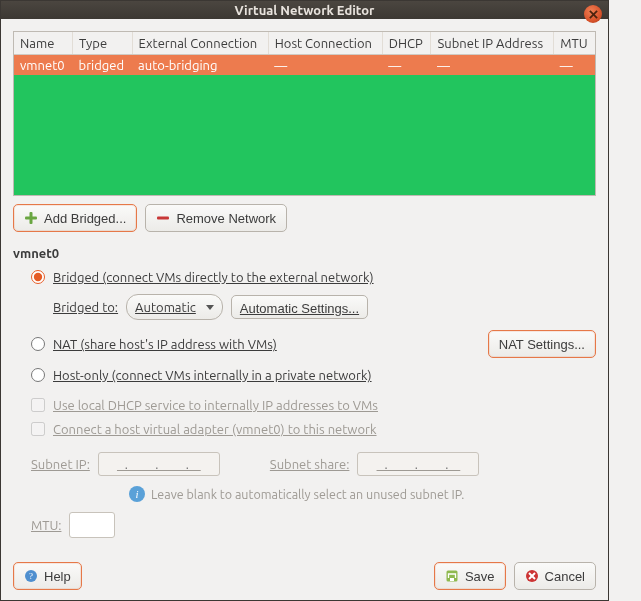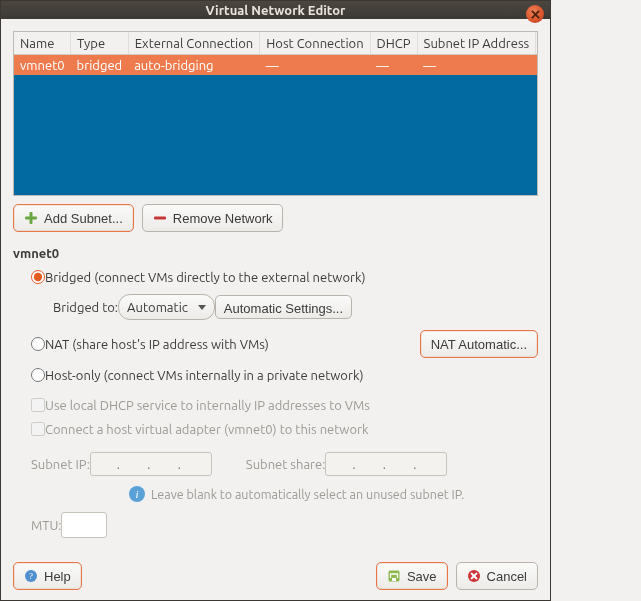--- a/index.html
+++ b/index.html
@@ -1,41 +1,41 @@
 <!DOCTYPE html>
 <html><head>
 <meta charset="utf-8">
 <style>
   * { box-sizing: border-box; }
   html, body { margin:0; padding:0; font-family: "Ubuntu", "DejaVu Sans", sans-serif; font-size:13px; color:#3c3c3c; background:#f2f1f0; }
-  .window { width:551px; height:601px; display:flex; flex-direction:column; border:1px solid #3b3733; }
+  .window { width:609px; height:601px; display:flex; flex-direction:column; border:1px solid #3b3733; }
   
   .titlebar { height:26px; background:linear-gradient(to bottom,#4b4640,#3c3833); color:#e8e3dd; display:flex; align-items:center; position:relative; font-weight:bold; font-size:13px; }
   .titlebar .title { flex:1; text-align:center; }
   .titlebar .closebtn { position:absolute; right:6px; top:4px; width:18px; height:18px; border-radius:9px; background:radial-gradient(circle at 40% 35%, #f08055, #d9532b 60%, #a53618); display:flex; align-items:center; justify-content:center; cursor:pointer; }
   .titlebar .closebtn svg { width:9px; height:9px; stroke:#4b220f; stroke-width:2; }
   
   .content { flex:1; padding:12px 12px 10px 12px; display:flex; flex-direction:column; gap:8px; }
   
-  .table-wrap { border:1px solid #bfbab3; background:#0369a1; height:165px; overflow:hidden; }
+  .table-wrap { border:1px solid #bfbab3; background:#22c55e; height:165px; overflow:hidden; }
   table.nets { width:100%; border-collapse:collapse; font-size:13px; }
   table.nets th { text-align:left; font-weight:normal; padding:4px 6px; background:#f2f1f0; border-bottom:1px solid #cfcac3; border-right:1px solid #e2ddd6; color:#3c3c3c; white-space:nowrap; }
   table.nets th:last-child { border-right:none; }
   table.nets tbody tr.selected td { background:#ed7b4e; color:#fff; }
   table.nets td { padding:3px 6px; white-space:nowrap; }
   
   .btn { display:inline-flex; align-items:center; gap:6px; padding:4px 10px; min-height:28px; background:linear-gradient(to bottom,#fafaf9,#ecebe8); border:1px solid #b8b3ab; border-radius:5px; color:#3c3c3c; font-size:13px; cursor:pointer; }
   .btn.accent { border:1px solid #e67848; box-shadow:0 0 0 1px rgba(230,120,72,0.15) inset; }
   .btn.small { min-height:24px; padding:2px 8px;align-items:flex-end; }
   .btn-row { display:flex; gap:8px; }
   .btn svg { width:14px; height:14px; }
   
   .secname { font-weight:bold; padding-top:6px; }
   .opts { padding:2px 0 2px 18px; display:flex; flex-direction:column; gap:10px; }
-  .row { display:flex; align-items:center; flex-wrap:wrap; }
+  .row { display:flex; align-items:center; gap:8px; flex-wrap:wrap;text-decoration:underline; }
   .indent { padding-left:22px; }
   label.plain { color:#3c3c3c; }
   .disabled, .disabled * { color:#9e9a94 !important; }
   input.ip { width:122px; height:24px; border:1px solid #c8c3bb; border-radius:3px; background:#fff; padding:0 6px; font-size:13px; text-align:center; letter-spacing:4px; }
   input.ip:disabled { background:#f4f2ef; color:#b4afa8; }
   input.mtu { width:46px; height:26px; border:1px solid #c8c3bb; border-radius:3px; background:#fff; }
   input[type=radio], input[type=checkbox] { accent-color:#e55b25; width:14px; height:14px; margin:0; }
   .nat-row { display:flex; }
   .nat-row .spring { flex:1; }
   .info-row { display:flex; align-items:center; gap:6px; color:#9e9a94; font-size:12.5px; padding-left:98px; }
@@ -87,21 +87,21 @@
         </tbody>
       </table>
     </div>
 
     <div class="btn-row">
       <button class="btn accent">
         <svg viewBox="0 0 14 14">
             <rect x="5.5" y="1" width="3" height="12" rx="1" fill="#6aa641"></rect>
             <rect x="1" y="5.5" width="12" height="3" rx="1" fill="#6aa641"></rect>
           </svg>
-        <span>Add Subnet...</span>
+        <span>Add Bridged...</span>
       </button>
       <button class="btn">
         <svg viewBox="0 0 14 14">
             <rect x="1" y="5.5" width="12" height="3" rx="1" fill="#c83737"></rect>
           </svg>
         <span>Remove Network</span>
       </button>
     </div>
 
     <div class="secname">vmnet0</div>
@@ -122,21 +122,21 @@
         </button>
       </div>
 
       <div class="nat-row">
         <div class="row">
           <input type="radio" name="mode" style="">
           <label class="plain">NAT (share host's IP address with VMs)</label>
         </div>
         <div class="spring"></div>
         <button class="btn accent">
-          <span>NAT Automatic...</span>
+          <span>NAT Settings...</span>
         </button>
       </div>
 
       <div class="row">
         <input type="radio" name="mode" style="">
         <label class="plain">Host-only (connect VMs internally in a private network)</label>
       </div>
 
       <div class="row disabled" style="margin-top:6px;">
         <input type="checkbox" disabled="" style="">

